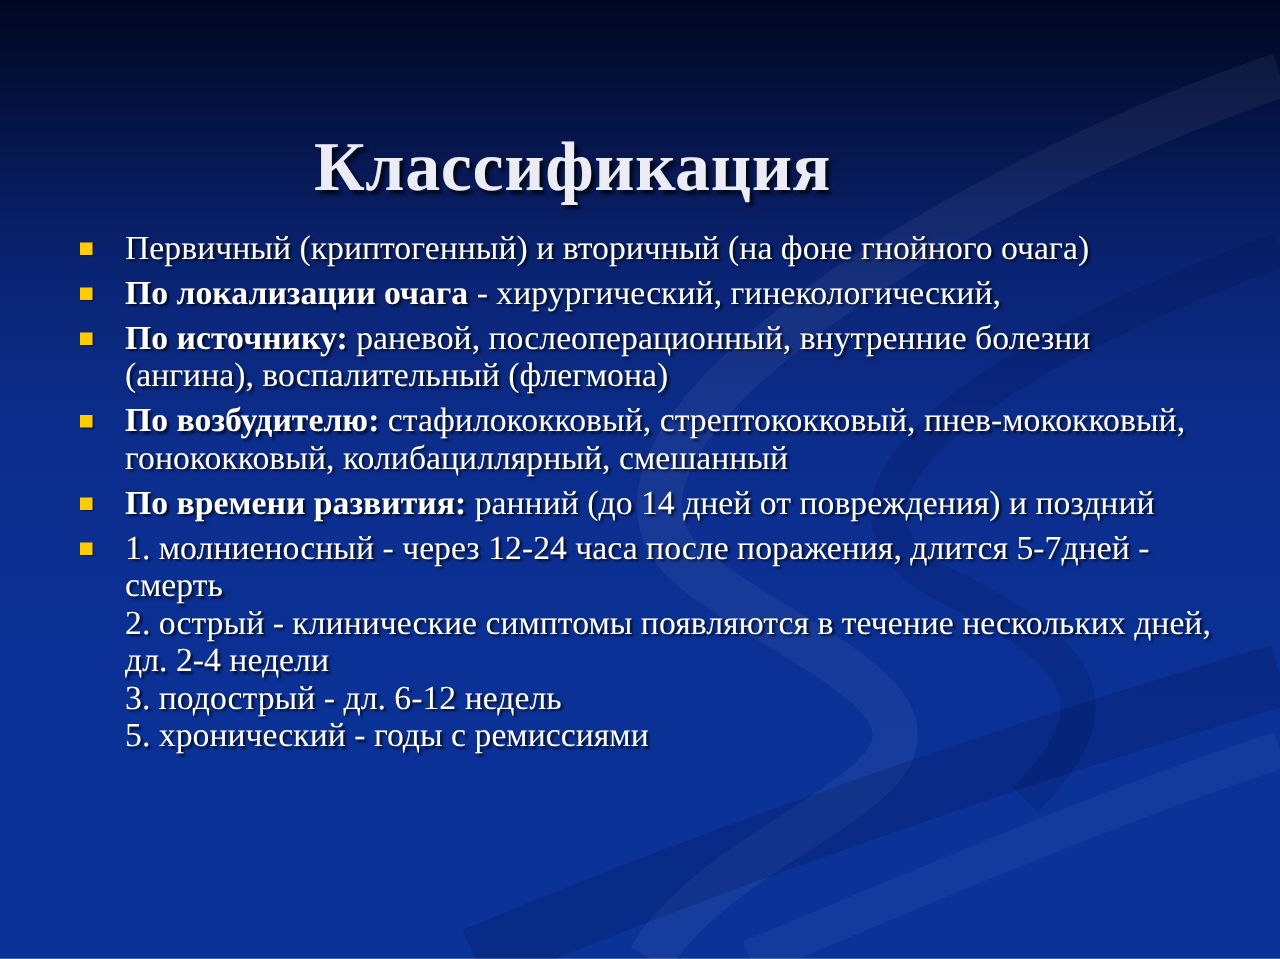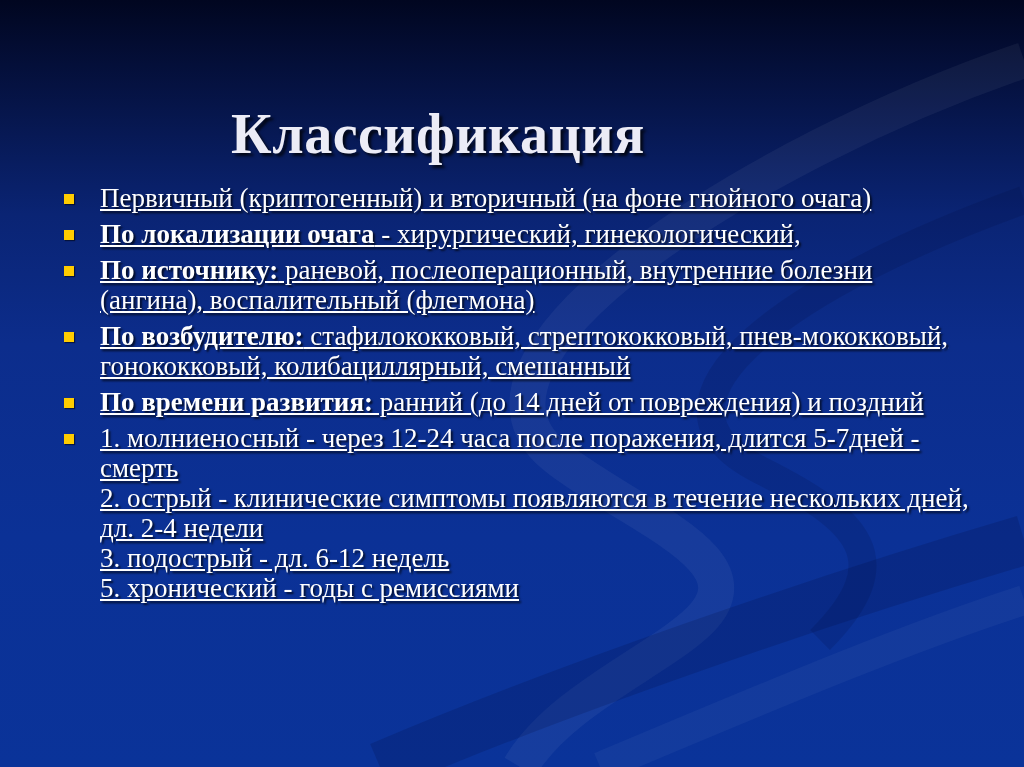--- a/index.html
+++ b/index.html
@@ -24,38 +24,38 @@
       position: absolute;
       left: 0;
       top: 64px;
       width: 876px;
       text-align: center;
       font-size: 56px;
       font-weight: bold;
       color: #ececf6;
       text-shadow: 3px 3px 3px rgba(0,0,0,0.75);
       letter-spacing: 0.5px;
+      padding-left: 20px;
     }
     .bullets {
       position: absolute;
       left: 62px;
       top: 183px;
       width: 920px;
       margin: 0;
       padding: 0;
       list-style: none;
     }
     .bullet {
       position: relative;
       padding-left: 38px;
       font-size: 27px;
       line-height: 30px;
       margin-bottom: 6px;
       text-shadow: 2px 2px 2px rgba(0,0,0,0.7);
-      text-decoration: underline;
     }
     .bullet-marker {
       position: absolute;
       left: 2px;
       top: 11px;
       width: 10px;
       height: 10px;
       background: #ffcc00;
       box-shadow: 1px 1px 1px rgba(0,0,0,0.5);
     }

